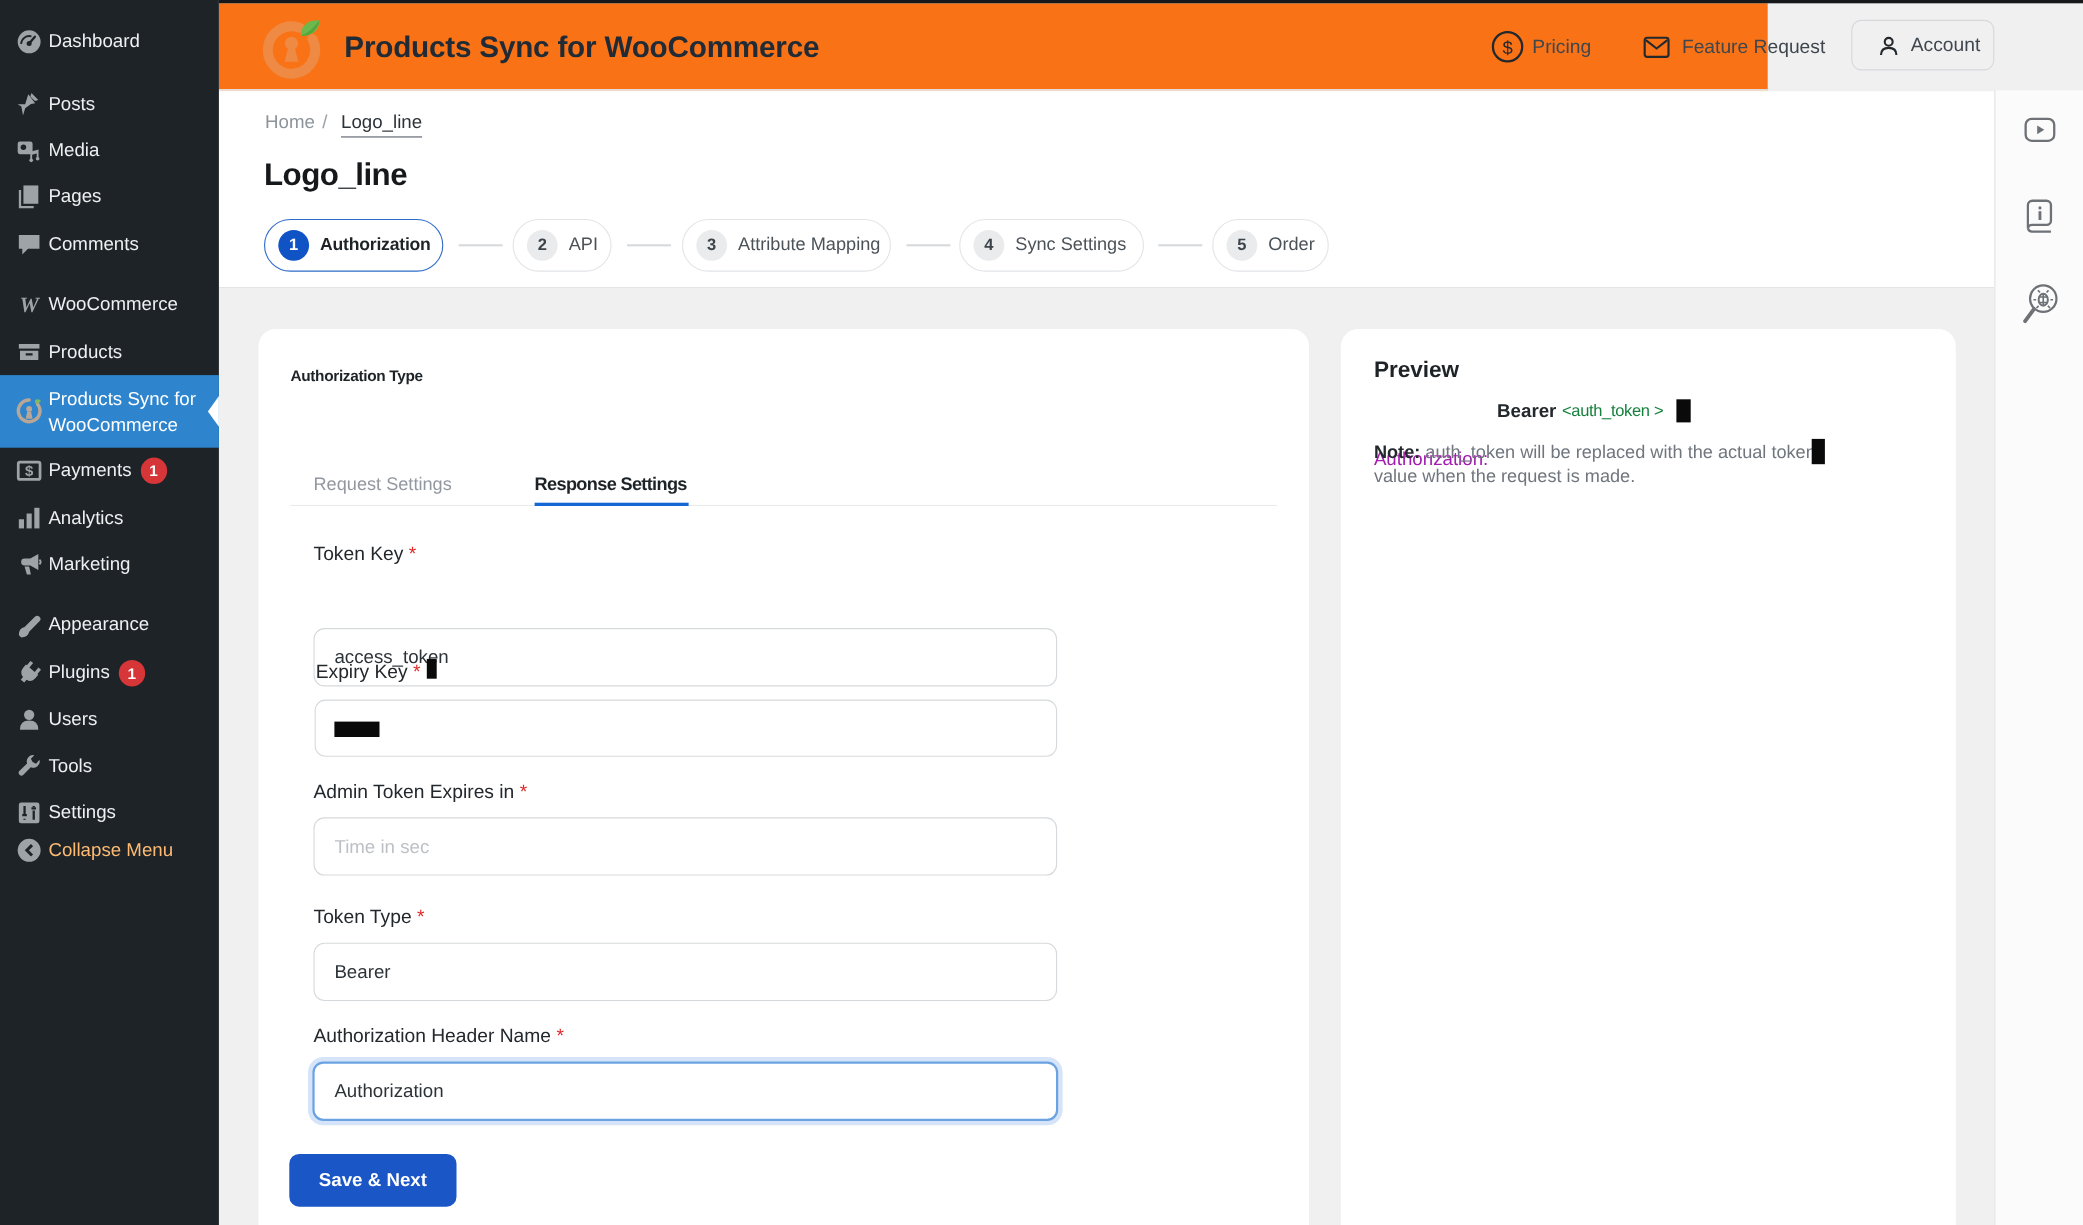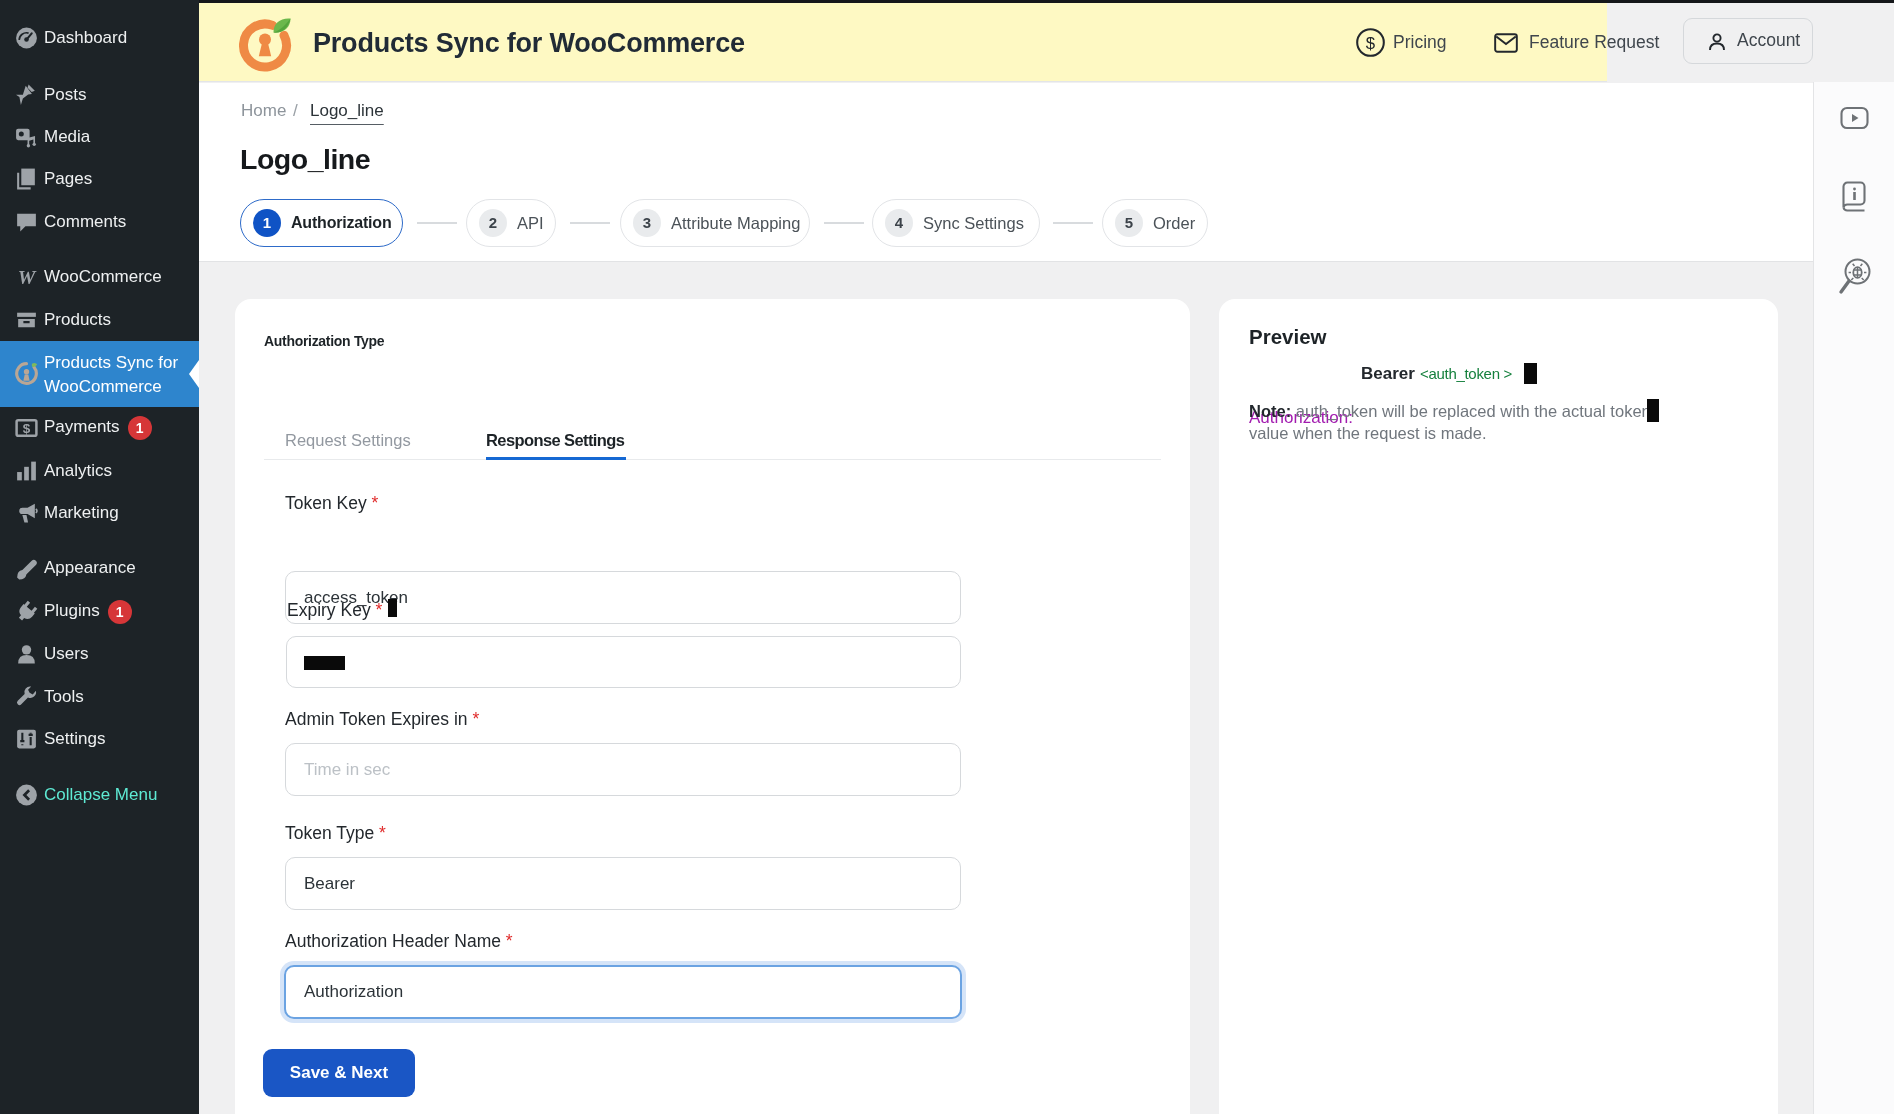--- a/index.html
+++ b/index.html
@@ -15,21 +15,21 @@
 .mi { position:absolute; left:0; width:199px; height:42px; color:#eef0f1; font-size:17px; font-weight:500; }
 .mi .ic { position:absolute; left:14px; top:50%; transform:translateY(-50%); width:25px; height:25px; }
 .mi .lb { position:absolute; left:44px; top:50%; transform:translateY(-50%); white-space:nowrap; }
 .mi svg { display:block; }
 .badge { display:inline-block; min-width:24px; height:24px; background:#d63638; border-radius:12px; color:#fff; font-size:14px; font-weight:700; text-align:center; line-height:24px; vertical-align:middle; margin-left:8px; }
 #active-item { position:absolute; left:0; top:341px; width:199px; height:66px; background:#2e85cd; color:#fff; }
 #active-item .lb { position:absolute; left:44px; top:10px; font-size:17px; font-weight:500; line-height:24px; }
 #active-item .arrow { position:absolute; right:0; top:19px; width:0; height:0; border-top:14px solid transparent; border-bottom:14px solid transparent; border-right:10px solid #ffffff; }
 
 
-#header { left:199px; top:3px; width:1408px; height:79px; background:#fef9c3; border-bottom:1px solid #e3e5e8; z-index:10; }
+#header { left:199px; top:3px; width:1408px; height:79px; background:#f97316; border-bottom:1px solid #e3e5e8; z-index:10; }
 
 
 #band { left:199px; top:83px; width:1614px; height:179px; background:#fff; border-bottom:1px solid #e2e3e5; }
 
 
 #content { left:199px; top:83px; width:1614px; height:1031px; background:#f0f0f1; }
 
 
 #toolstrip { left:1813px; top:82px; width:81px; height:1032px; background:#fbfbfc; border-left:1px solid #e3e4e6; z-index:5; }
 
@@ -200,21 +200,21 @@
   <div class="mi" style="top:718px;">
       <span class="ic">
         <svg viewBox="0 0 24 24" width="25" height="25">
           <rect x="3" y="3" width="18" height="18" rx="2" fill="#9ea3a8"></rect>
           <path d="M8 6 v8 M8 17 v1 M16 6 v1 M16 10 v8" stroke="#1d2327" stroke-width="2"></path>
           <path d="M6 14 h4 M14 8 h4" stroke="#1d2327" stroke-width="2"></path>
         </svg>
       </span>
       <span class="lb">Settings</span>
     </div>
-  <div class="mi" style="top:774px; color:#5eead4;text-decoration:underline;">
+  <div class="mi" style="top:752px; color:#fdba74;text-decoration:underline;">
       <span class="ic">
         <svg viewBox="0 0 24 24" width="25" height="25">
           <circle cx="12" cy="12" r="10" fill="#9ea3a8"></circle>
           <path d="M14.5 7.5 L10 12 l4.5 4.5" stroke="#1d2327" stroke-width="2.6" fill="none"></path>
         </svg>
       </span>
       <span class="lb">Collapse Menu</span>
     </div>
 </div>
 <div class="abs" id="header">

